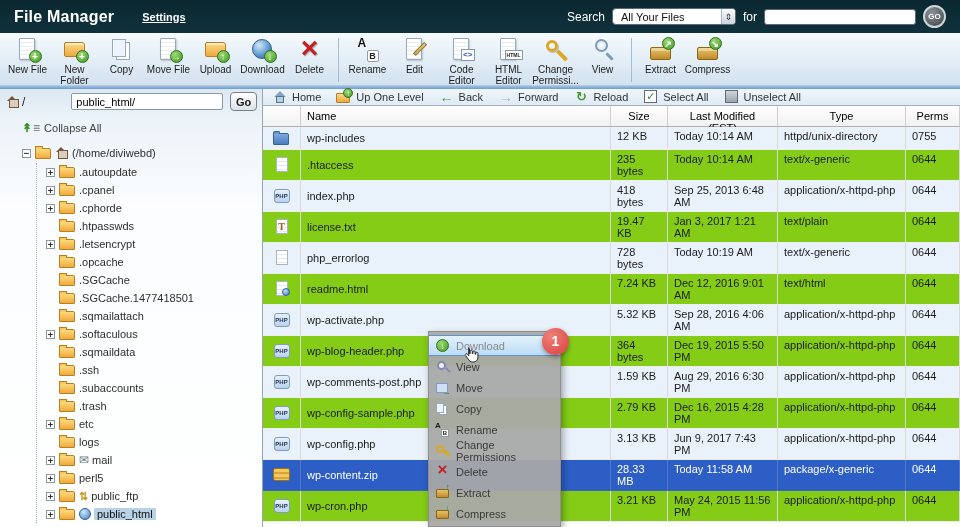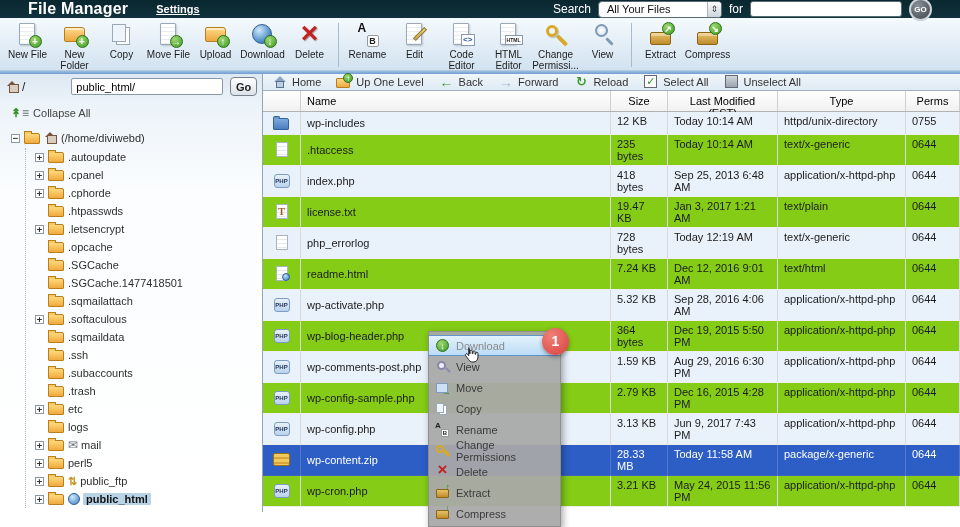--- a/index.html
+++ b/index.html
@@ -1,22 +1,22 @@
 <!DOCTYPE html>
 <html style="--header_bg: #10323d; --selected_row: #2d5ec6; --row_alt: #e9f1fa; --badge: #d83f3f; --highlight_border: #5f94cc;"><head>
 <meta charset="utf-8">
 <style>
   html,body{margin:0;padding:0;}
   body{width:960px;height:527px;overflow:hidden;position:relative;background:#fff;
        font-family:"Liberation Sans",sans-serif;-webkit-font-smoothing:antialiased;}
   *{box-sizing:border-box;}
 
   
-  .topbar{height:18px;background:linear-gradient(180deg,#0a2730,var(--header_bg,#10323d));
-          display:flex;align-items:center;padding:0 28px;color:#fff;}
+  .topbar{height:33px;background:linear-gradient(180deg,#0a2730,var(--header_bg,#10323d));
+          display:flex;align-items:center;padding:0 14px;color:#fff;}
   .app-title{font-size:16px;font-weight:bold;letter-spacing:.2px;}
   .settings-link{margin-left:28px;font-size:11px;font-weight:bold;color:#fff;
                  text-decoration:underline;cursor:pointer;}
   .search-area{margin-left:auto;display:flex;align-items:center;gap:7px;font-size:12px;}
   .sel-wrap{display:flex;align-items:center;height:17px;background:#fff;border:1px solid #5a6a74;
             border-radius:4px;overflow:hidden;}
   .sel-value{font-size:11px;color:#111;padding:0 8px;width:108px;}
   .sel-stepper{width:14px;height:17px;border-left:1px solid #aab4bc;
                background:linear-gradient(#fefefe,#c9d2da);color:#333;font-size:9px;
                display:flex;align-items:center;justify-content:center;}
@@ -100,21 +100,21 @@
   .house::before{content:"";position:absolute;left:1px;top:0;border-left:5.5px solid transparent;
       border-right:5.5px solid transparent;border-bottom:5px solid #77543a;}
   .house::after{content:"";position:absolute;left:3px;bottom:0;width:8px;height:7px;
       background:#d9cdbf;border:1px solid #77543a;}
   .path-input{flex:1;height:17px;border:1px solid #8a99a8;border-radius:2px;font-size:11px;
       padding:0 4px;background:#fff;margin-left:43px;}
   .path-go{width:32px;height:19px;margin-left:4px;border:1px solid #76828e;border-radius:4px;
       background:linear-gradient(#fff,#dbe2e8);font-size:11px;font-weight:bold;color:#222;
       display:flex;align-items:center;justify-content:center;}
 
-  .tree{font-size:11px;color:#2e2e2e;padding:8px 0 0 11px;}
+  .tree{font-size:11px;color:#2e2e2e;padding:8px 0 0 22px;}
   .collapse-all{display:flex;align-items:center;gap:4px;margin-bottom:9px;color:#444;}
   .ca-icon{display:inline-flex;align-items:center;}
   .ca-icon::before{content:"\219F";color:#2f8f1f;font-weight:bold;font-size:12px;}
   .ca-icon::after{content:"\2261";color:#66717c;font-size:12px;margin-left:1px;}
   .tree-row{display:flex;align-items:center;height:18px;}
   .exp{width:9px;height:9px;border:1px solid #8b97a2;background:#fff;flex:none;margin-right:4px;
        font:bold 9px/7px "DejaVu Sans Mono",monospace;text-align:center;color:#333;visibility:hidden;}
   .tree-row.expandable .exp,.tree-root .exp{visibility:visible;}
   .exp::before{content:"+";}
   .tree-root .exp::before{content:"\2212";}
@@ -124,21 +124,21 @@
        background:#f7c95e;border:1px solid #b97f1d;border-bottom:none;}
   .textra{display:none;margin-right:3px;flex:none;}
   .tx-folder-mail{display:inline-block;}
   .tx-folder-mail::before{content:"\2709";color:#66717c;font-size:12px;}
   .tx-folder-ftp{display:inline-block;}
   .tx-folder-ftp::before{content:"\21C5";color:#c8921e;font-weight:bold;font-size:11px;}
   .tx-folder-globe{display:inline-block;width:12px;height:12px;border-radius:50%;
       background:radial-gradient(circle at 35% 30%,#cfe9fa,#3d7fc1);border:1px solid #2a5f96;}
   .tree-root{margin-bottom:1px;margin-left:0;}
   .tree-kids{border-left:1px dotted #a8b4c0;margin-left:14px;padding-left:9px;}
-  .tree-row.selected .tlabel{background:#b9d3e6;font-weight:bold;padding:0 3px;border-radius:1px;color:#111;}
+  .tree-row.selected .tlabel{background:#b9d3e6;font-weight:normal;padding:0 3px;border-radius:1px;color:#111;}
 
   
   .main{flex:1;display:flex;flex-direction:column;border-left:1px solid #93a5b6;background:#fff;}
   .navstrip{height:16px;flex:none;display:flex;align-items:center;gap:15px;padding:0 9px;
             font-size:11px;color:#333;background:linear-gradient(180deg,#f0f6fb,#dfeaf4);}
   .nav-btn{display:flex;align-items:center;gap:4px;}
   .nvi{width:16px;height:16px;position:relative;display:inline-block;flex:none;}
   .nvi::before,.nvi::after{position:absolute;box-sizing:border-box;}
   .nvi-home::before{content:"";left:2px;top:2px;border-left:6px solid transparent;
       border-right:6px solid transparent;border-bottom:6px solid #8aa5c0;}
@@ -646,21 +646,21 @@
               <div class="c4">text/plain</div>
               <div class="c5">0644</div>
             </div>
 
             <div class="trow alt">
               <div class="c0">
                 <span class="fic fic-generic"></span>
               </div>
               <div class="c1">php_errorlog</div>
               <div class="c2">728 bytes</div>
-              <div class="c3">Today 12:19 AM</div>
+              <div class="c3">Today 10:19 AM</div>
               <div class="c4">text/x-generic</div>
               <div class="c5">0644</div>
             </div>
 
             <div class="trow">
               <div class="c0">
                 <span class="fic fic-html"></span>
               </div>
               <div class="c1">readme.html</div>
               <div class="c2">7.24 KB</div>

